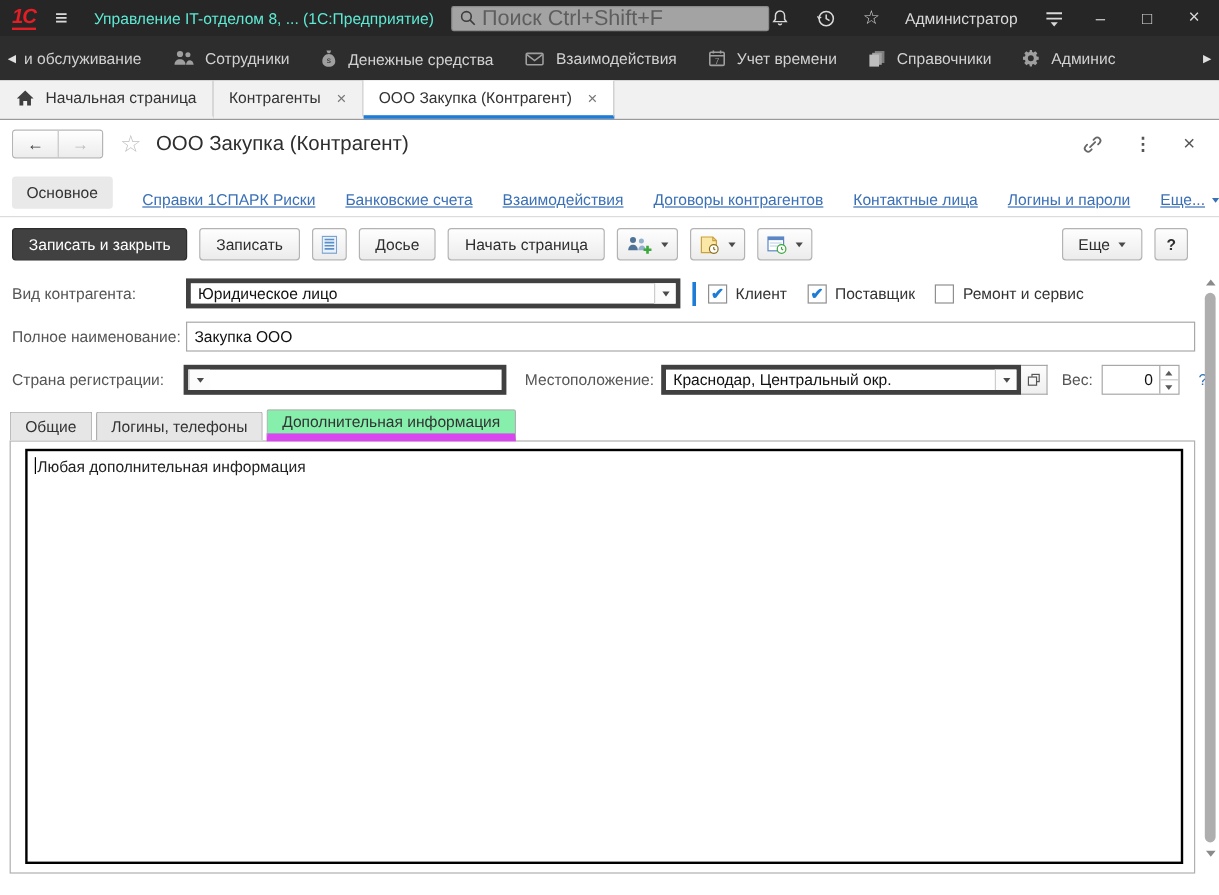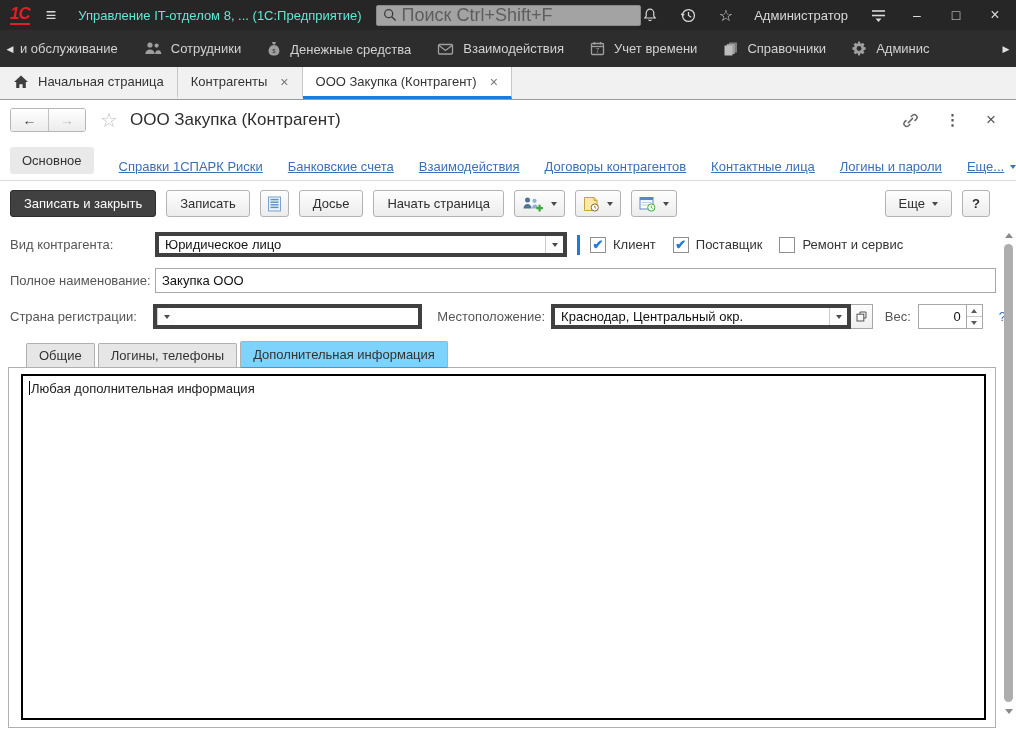--- a/index.html
+++ b/index.html
@@ -86,23 +86,23 @@
   .spin { display:flex; height:25px; border:1px solid #a8a8a8; background:#fff; margin-left:7px; }
   .spin .num { width:47px; display:flex; align-items:center; justify-content:flex-end; padding-right:5px; color:#111; }
   .spin .arrows { width:16px; border-left:1px solid #a8a8a8; display:flex; flex-direction:column; }
   .spin .arrows div { flex:1; display:flex; align-items:center; justify-content:center; cursor:pointer; }
   .spin .arrows div:first-child { border-bottom:1px solid #c9c9c9; }
   .tri-up-s { width:0; height:0; border-left:3px solid transparent; border-right:3px solid transparent; border-bottom:4px solid #5a5a5a; }
   .tri-down-s { width:0; height:0; border-left:3px solid transparent; border-right:3px solid transparent; border-top:4px solid #5a5a5a; }
   .help-link { color:#2f71b8; margin-left:16px; cursor:pointer; }
 
   
-  .ptabs { display:flex; align-items:flex-end; padding-left:26px; height:27px; position:relative; z-index:2; }
+  .ptabs { display:flex; align-items:flex-end; padding-left:8px; height:27px; position:relative; z-index:2; }
   .ptab { height:24px; display:flex; align-items:center; padding:0 12px; background:#e6e6e6; border:1px solid #b0b0b0; border-bottom:none; border-radius:2px 2px 0 0; margin-right:3px; color:#333; cursor:pointer; }
-  .ptab.active { height:27px; background:#7dd3fc; margin-bottom:-1px; border-bottom:1px solid #d946ef; }
+  .ptab.active { height:27px; background:#86efac; margin-bottom:-1px; border-bottom:7px solid #d946ef; }
   .tabpage { margin-left:8px; width:988px; height:361px; border:1px solid #b0b0b0; position:relative; background:#fff; }
   .note-area { position:absolute; left:12px; right:9px; top:6px; bottom:7px; border:2px solid #000; padding:5px 6px; color:#222; cursor:text; }
   .caret { display:inline-block; width:1px; height:14px; background:#000; vertical-align:-2px; margin-right:1px; }
 
   
   .vscroll { position:absolute; right:1px; top:229px; width:13px; height:488px; display:flex; flex-direction:column; align-items:center; }
   .vs-arrow { height:12px; display:flex; align-items:center; justify-content:center; width:100%; cursor:pointer; }
   .vs-thumb { width:9px; flex:1; background:#aeaeae; border-radius:5px; margin:3px 0; cursor:grab; }
   .tri-up-g { width:0; height:0; border-left:4px solid transparent; border-right:4px solid transparent; border-bottom:5px solid #8a8a8a; }
   .tri-down-g { width:0; height:0; border-left:4px solid transparent; border-right:4px solid transparent; border-top:5px solid #8a8a8a; }

